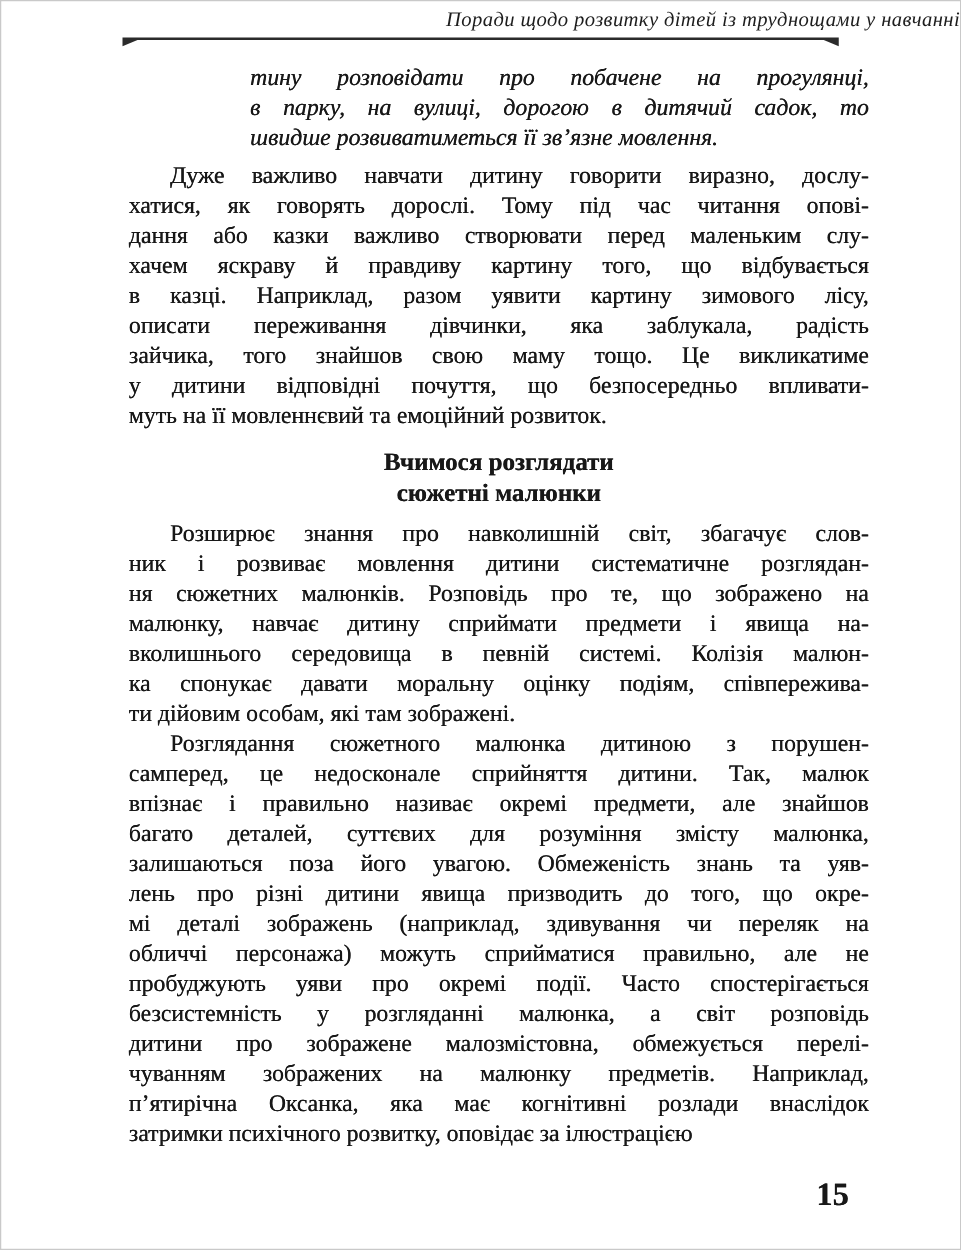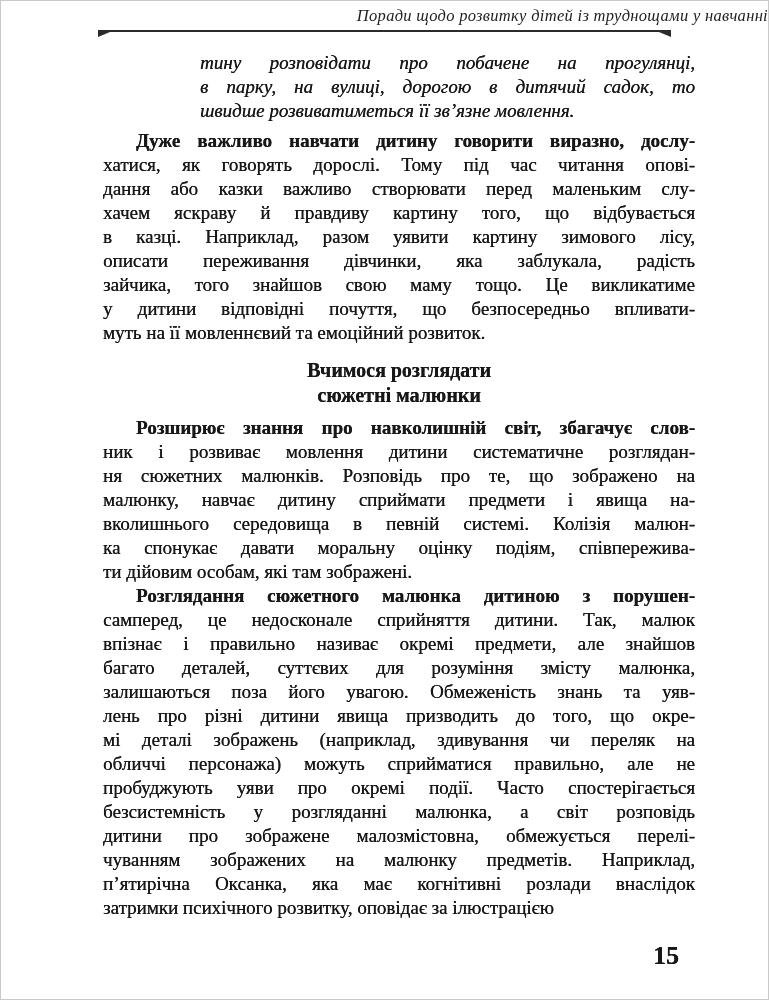--- a/index.html
+++ b/index.html
@@ -38,21 +38,21 @@
     top: 50px; left: 88px;
     width: 592px;
     font-size: 19px;
     line-height: 24px;
     text-shadow: 0.25px 0 0 currentColor;
     margin-left: 14px;
   }
   .tline { text-align: justify; text-align-last: justify; }
   .tline.last { text-align-last: left; }
   .intro { margin-left: 97px; margin-bottom: 6px; font-style: italic; }
-  .para.indent .tline:first-child { text-indent: 33px; font-weight: bold; }
+  .para.indent .tline:first-child { text-indent: 33px; }
   .heading {
     margin: 13px 0 8px;
     font-weight: bold;
     font-size: 20px;
     line-height: 25px;
   }
   .heading .tline, .heading .tline.last { text-align: center; text-align-last: center; }
   .page-number {
     position: absolute;
     bottom: 28px; right: 89px;

